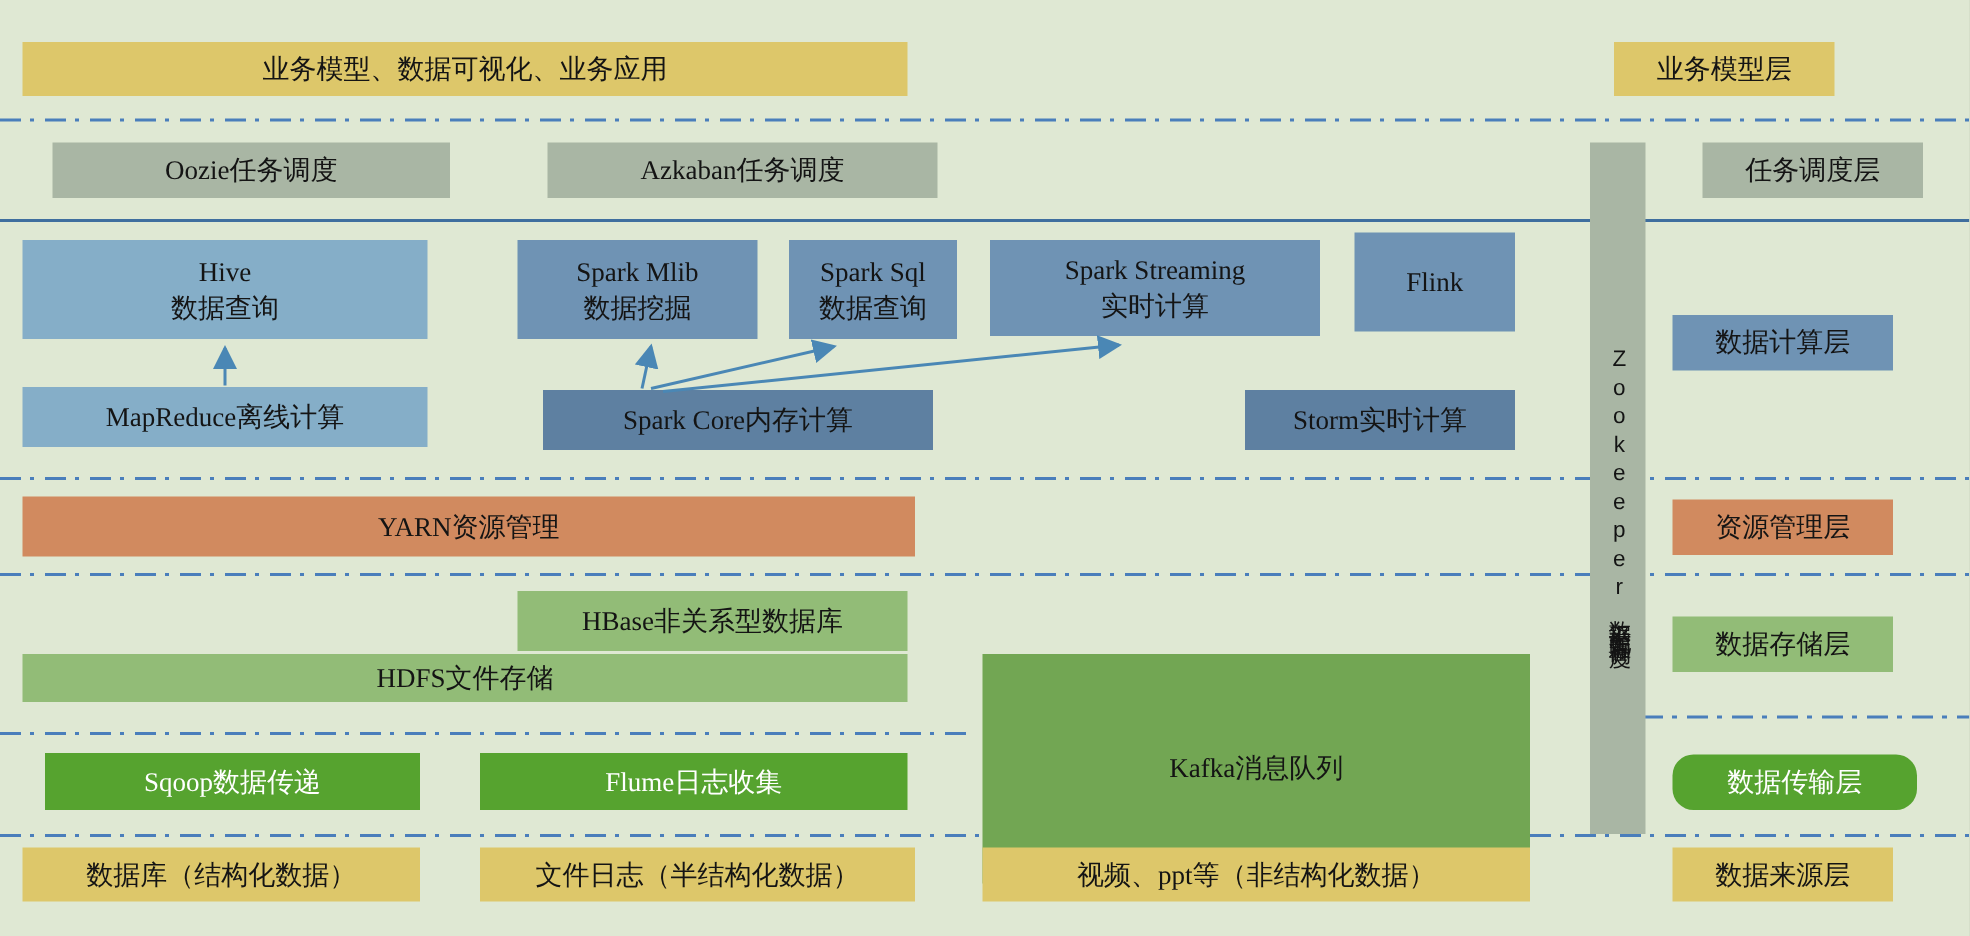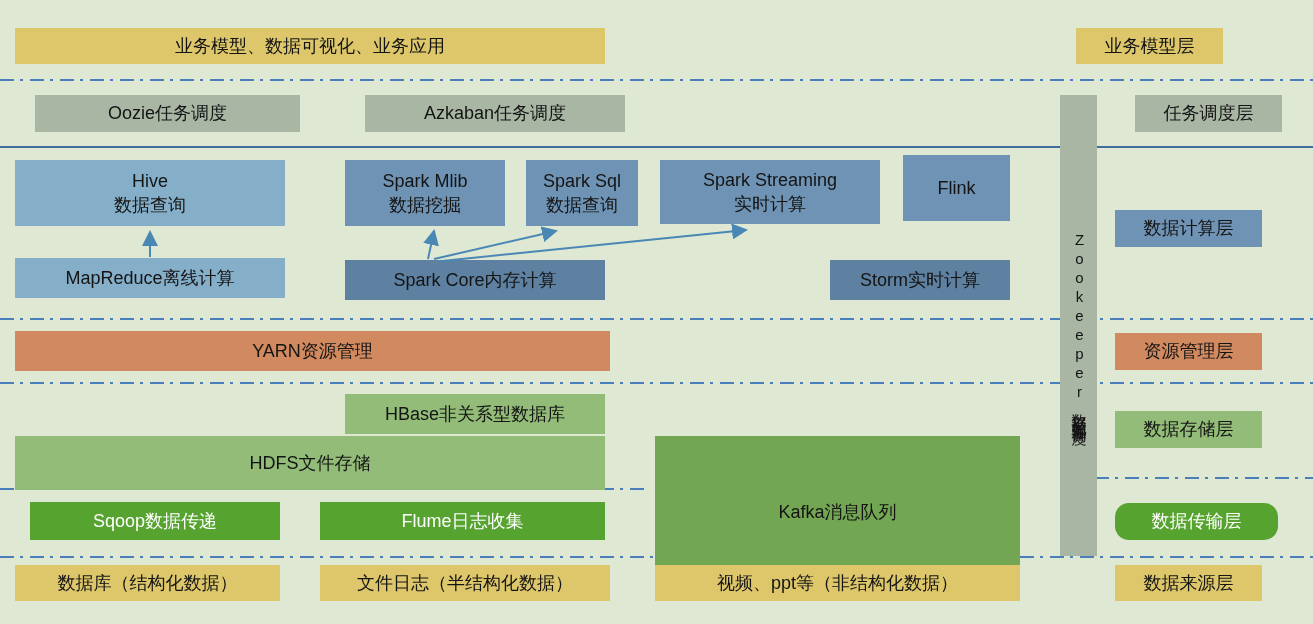--- a/index.html
+++ b/index.html
@@ -17,20 +17,21 @@
   .box {
     position: absolute;
     display: flex;
     align-items: center;
     justify-content: center;
     text-align: center;
     font-size: 18px;
     color: #141414;
     white-space: pre-line;
     line-height: 1.35;
+    font-family: Liberation Serif, serif;
   }
 
   .yellow { background: #ddc76a; }
   .grayg  { background: #a9b6a4; margin-left: 20px; }
   .lblue  { background: #85aec8; }
   .sblue  { background: #6f93b4; }
   .dblue  { background: #5e80a1; }
   .orange { background: #d18a5f; }
   .mgreen { background: #92bc77; }
   .kgreen { background: #72a653; margin-top: 44px; }
@@ -99,41 +100,41 @@
   <div class="box lblue" style="left:15px; top:160px; width:270px; height:66px;">Hive
 数据查询</div>
   <div class="box sblue" style="left:345px; top:160px; width:160px; height:66px;">Spark Mlib
 数据挖掘</div>
   <div class="box sblue" style="left:526px; top:160px; width:112px; height:66px;">Spark Sql
 数据查询</div>
   <div class="box sblue" style="left:660px; top:160px; width:220px; height:64px;">Spark Streaming
 实时计算</div>
   <div class="box sblue" style="left:903px; top:155px; width:107px; height:66px;">Flink</div>
   <div class="box lblue" style="left:15px; top:258px; width:270px; height:40px;">MapReduce离线计算</div>
-  <div class="box dblue" style="left:345px; top:260px; width:260px; height:40px;">Spark Core内存计算</div>
+  <div class="box dblue" style="left:362px; top:260px; width:260px; height:40px;">Spark Core内存计算</div>
   <div class="box dblue" style="left:830px; top:260px; width:180px; height:40px;">Storm实时计算</div>
   <div class="box sblue" style="left:1115px; top:210px; width:147px; height:37px;">数据计算层</div>
 
   <svg class="arrows" viewBox="0 0 1313 624">
     <defs>
       <marker id="ah" markerWidth="9" markerHeight="8" refX="7" refY="4" orient="auto">
         <path d="M0,0 L8,4 L0,8 z" fill="#4a87b5"></path>
       </marker>
     </defs>
     <line x1="150" y1="257" x2="150" y2="232" stroke="#4a87b5" stroke-width="2" marker-end="url(#ah)"></line>
     <line x1="428" y1="259" x2="434" y2="231" stroke="#4a87b5" stroke-width="2" marker-end="url(#ah)"></line>
     <line x1="434" y1="259" x2="556" y2="231" stroke="#4a87b5" stroke-width="2" marker-end="url(#ah)"></line>
     <line x1="442" y1="261" x2="746" y2="230" stroke="#4a87b5" stroke-width="2" marker-end="url(#ah)"></line>
   </svg>
 
   <div class="box orange" style="left:15px; top:331px; width:595px; height:40px;">YARN资源管理</div>
   <div class="box orange" style="left:1115px; top:333px; width:147px; height:37px;">资源管理层</div>
 
   <div class="box mgreen" style="left:345px; top:394px; width:260px; height:40px;">HBase非关系型数据库</div>
-  <div class="box mgreen" style="left:15px; top:436px; width:590px; height:54px;">HDFS文件存储</div>
+  <div class="box mgreen" style="left:15px; top:436px; width:590px; height:32px;">HDFS文件存储</div>
   <div class="box kgreen" style="left:655px; top:392px; width:365px; height:153px;">Kafka消息队列</div>
   <div class="box mgreen" style="left:1115px; top:411px; width:147px; height:37px;">数据存储层</div>
 
   <div class="box bgreen" style="left:30px; top:502px; width:250px; height:38px;">Sqoop数据传递</div>
   <div class="box bgreen" style="left:320px; top:502px; width:285px; height:38px;">Flume日志收集</div>
   <div class="box bgreen" style="left:1115px; top:503px; width:163px; height:37px;border-radius:14px;">数据传输层</div>
 
   <div class="box yellow" style="left:15px; top:565px; width:265px; height:36px;">数据库（结构化数据）</div>
   <div class="box yellow" style="left:320px; top:565px; width:290px; height:36px;">文件日志（半结构化数据）</div>
   <div class="box yellow" style="left:655px; top:565px; width:365px; height:36px;">视频、ppt等（非结构化数据）</div>

